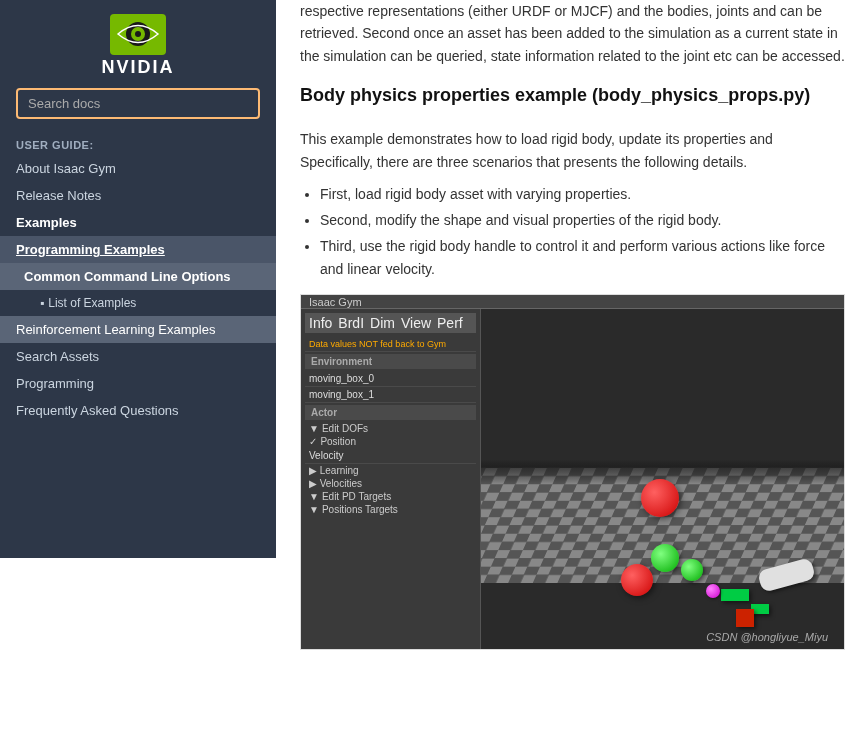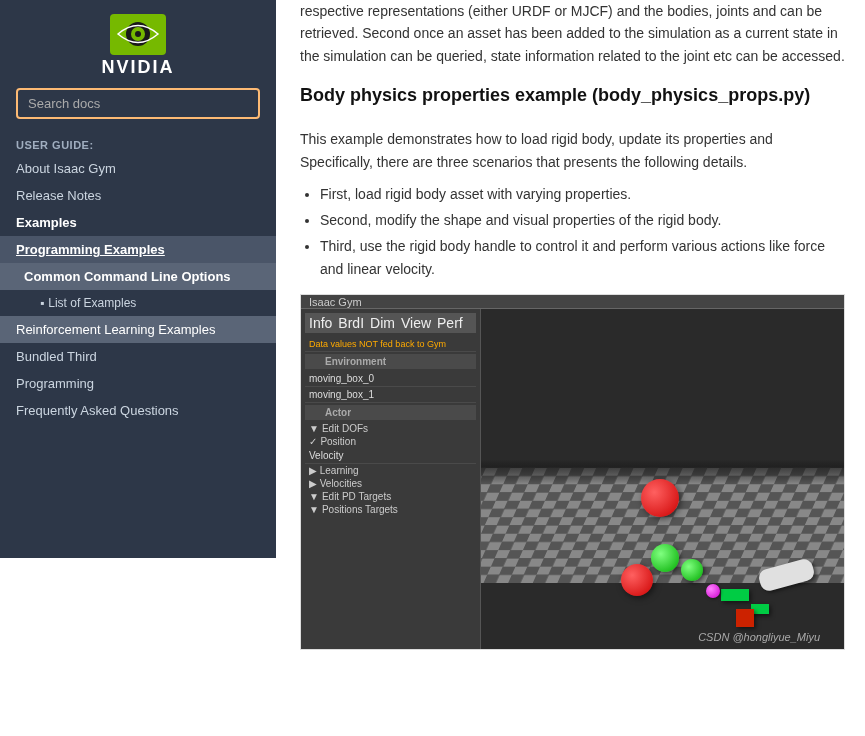--- a/index.html
+++ b/index.html
@@ -188,21 +188,21 @@
 
     .sim-panel .panel-row {
       padding: 2px 4px;
       font-size: 10px;
       color: #ddd;
       border-bottom: 1px solid #4a4a4a;
     }
 
     .sim-panel .panel-section {
       background: #4a4a4a;
-      padding: 2px 20px;
+      padding: 2px 6px;
       margin: 2px 0;
       font-size: 10px;
       color: #aaa;
       font-weight: bold;
     }
 
     .sim-panel .panel-checkbox {
       display: flex;
       align-items: center;
       gap: 3px;
@@ -223,21 +223,21 @@
       position: absolute;
       bottom: 0;
       left: 0;
       right: 0;
       top: 60px;
     }
 
     .watermark {
       position: absolute;
       bottom: 6px;
-      right: 24px;
+      right: 16px;
       color: rgba(200, 200, 200, 0.8);
       font-size: 11px;
       font-style: italic;
     }
 
     
     .obj-red-sphere {
       position: absolute;
       width: 30px;
       height: 30px;
@@ -316,21 +316,21 @@
   <div class="sidebar-item">Release Notes</div>
 
   <div class="examples-header">Examples</div>
 
   <div class="sidebar-item active-parent">Programming Examples</div>
   <div class="sidebar-item sub-active">Common Command Line Options</div>
   <div class="sidebar-item sub2">
     <span style="margin-right:4px;">▪</span><span>List of Examples</span>
   </div>
   <div class="sidebar-item highlight-rl">Reinforcement Learning Examples</div>
-  <div class="sidebar-item">Bundled Third</div>
+  <div class="sidebar-item">Search Assets</div>
   <div class="sidebar-item">Programming</div>
   <div class="sidebar-item">Frequently Asked Questions</div>
 </div>
 
 <div id="main-content">
   <p class="content-text">respective representations (either URDF or MJCF) and the bodies, joints and can be retrieved. Second once an asset has been added to the simulation as a current state in the simulation can be queried, state information related to the joint etc can be accessed.</p>
 
   <h2 class="section-title">Body physics properties example (body_physics_props.py)</h2>
 
   <p class="content-text">This example demonstrates how to load rigid body, update its properties and Specifically, there are three scenarios that presents the following details.</p>

